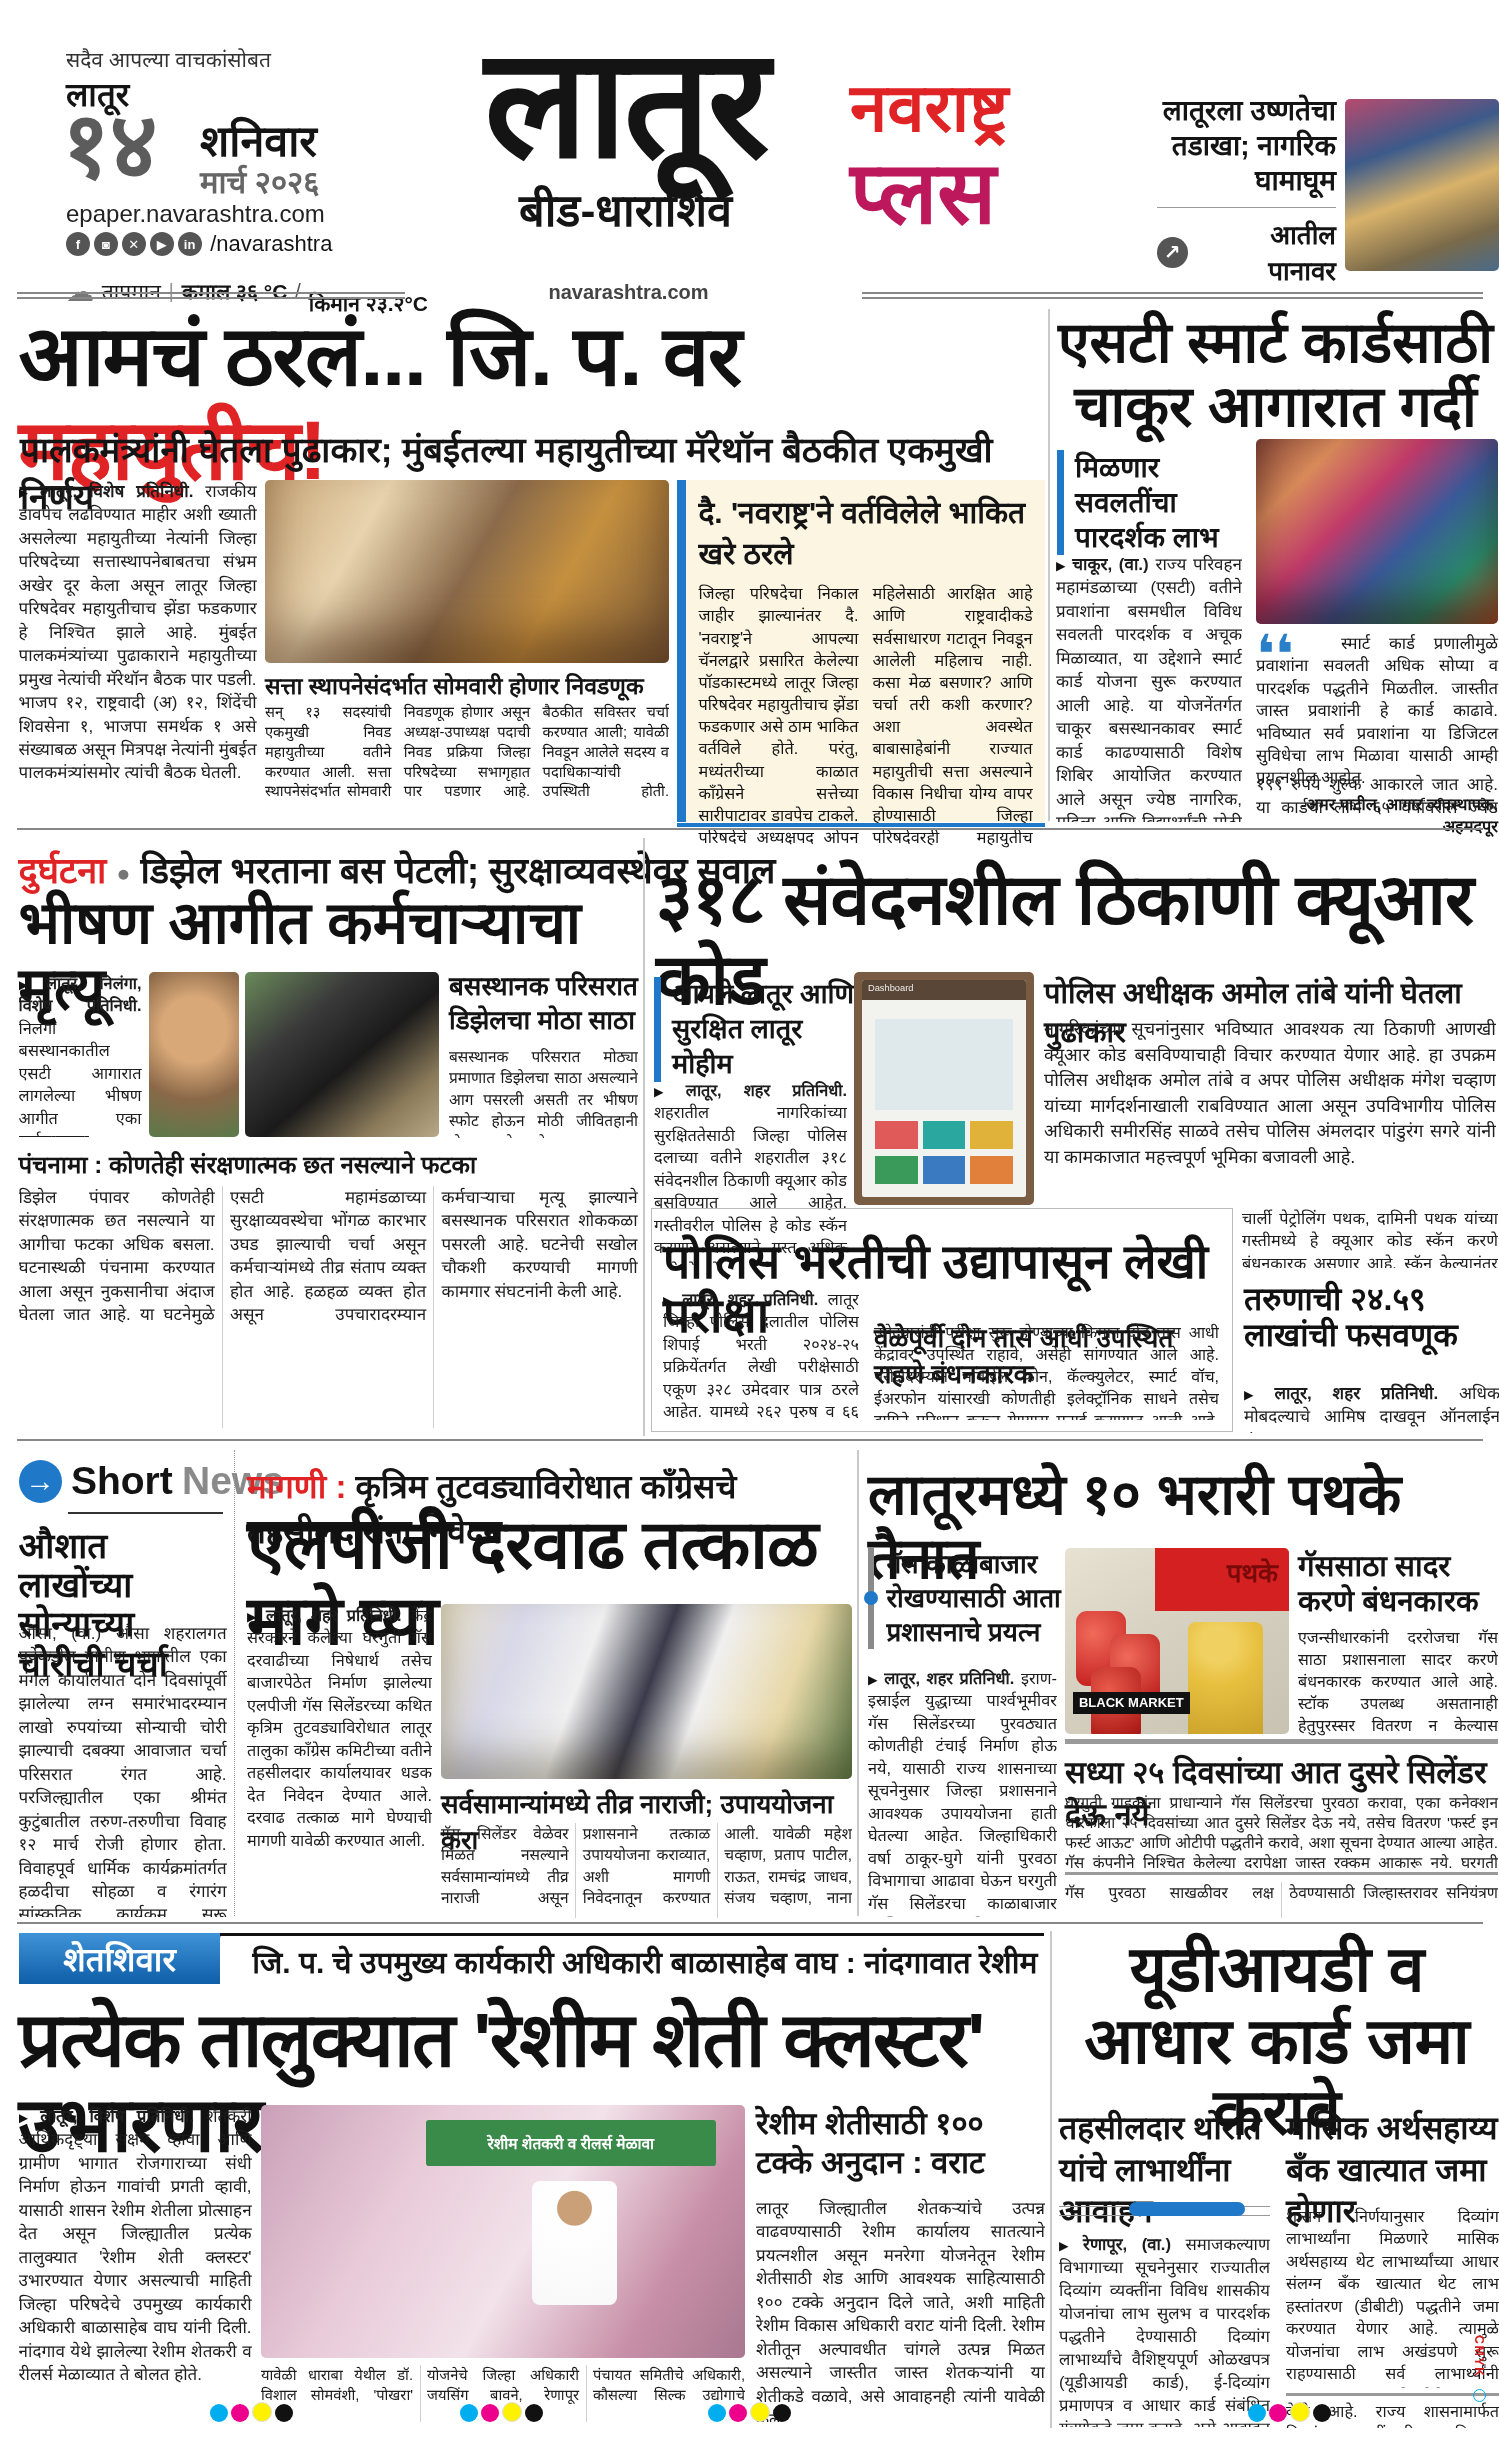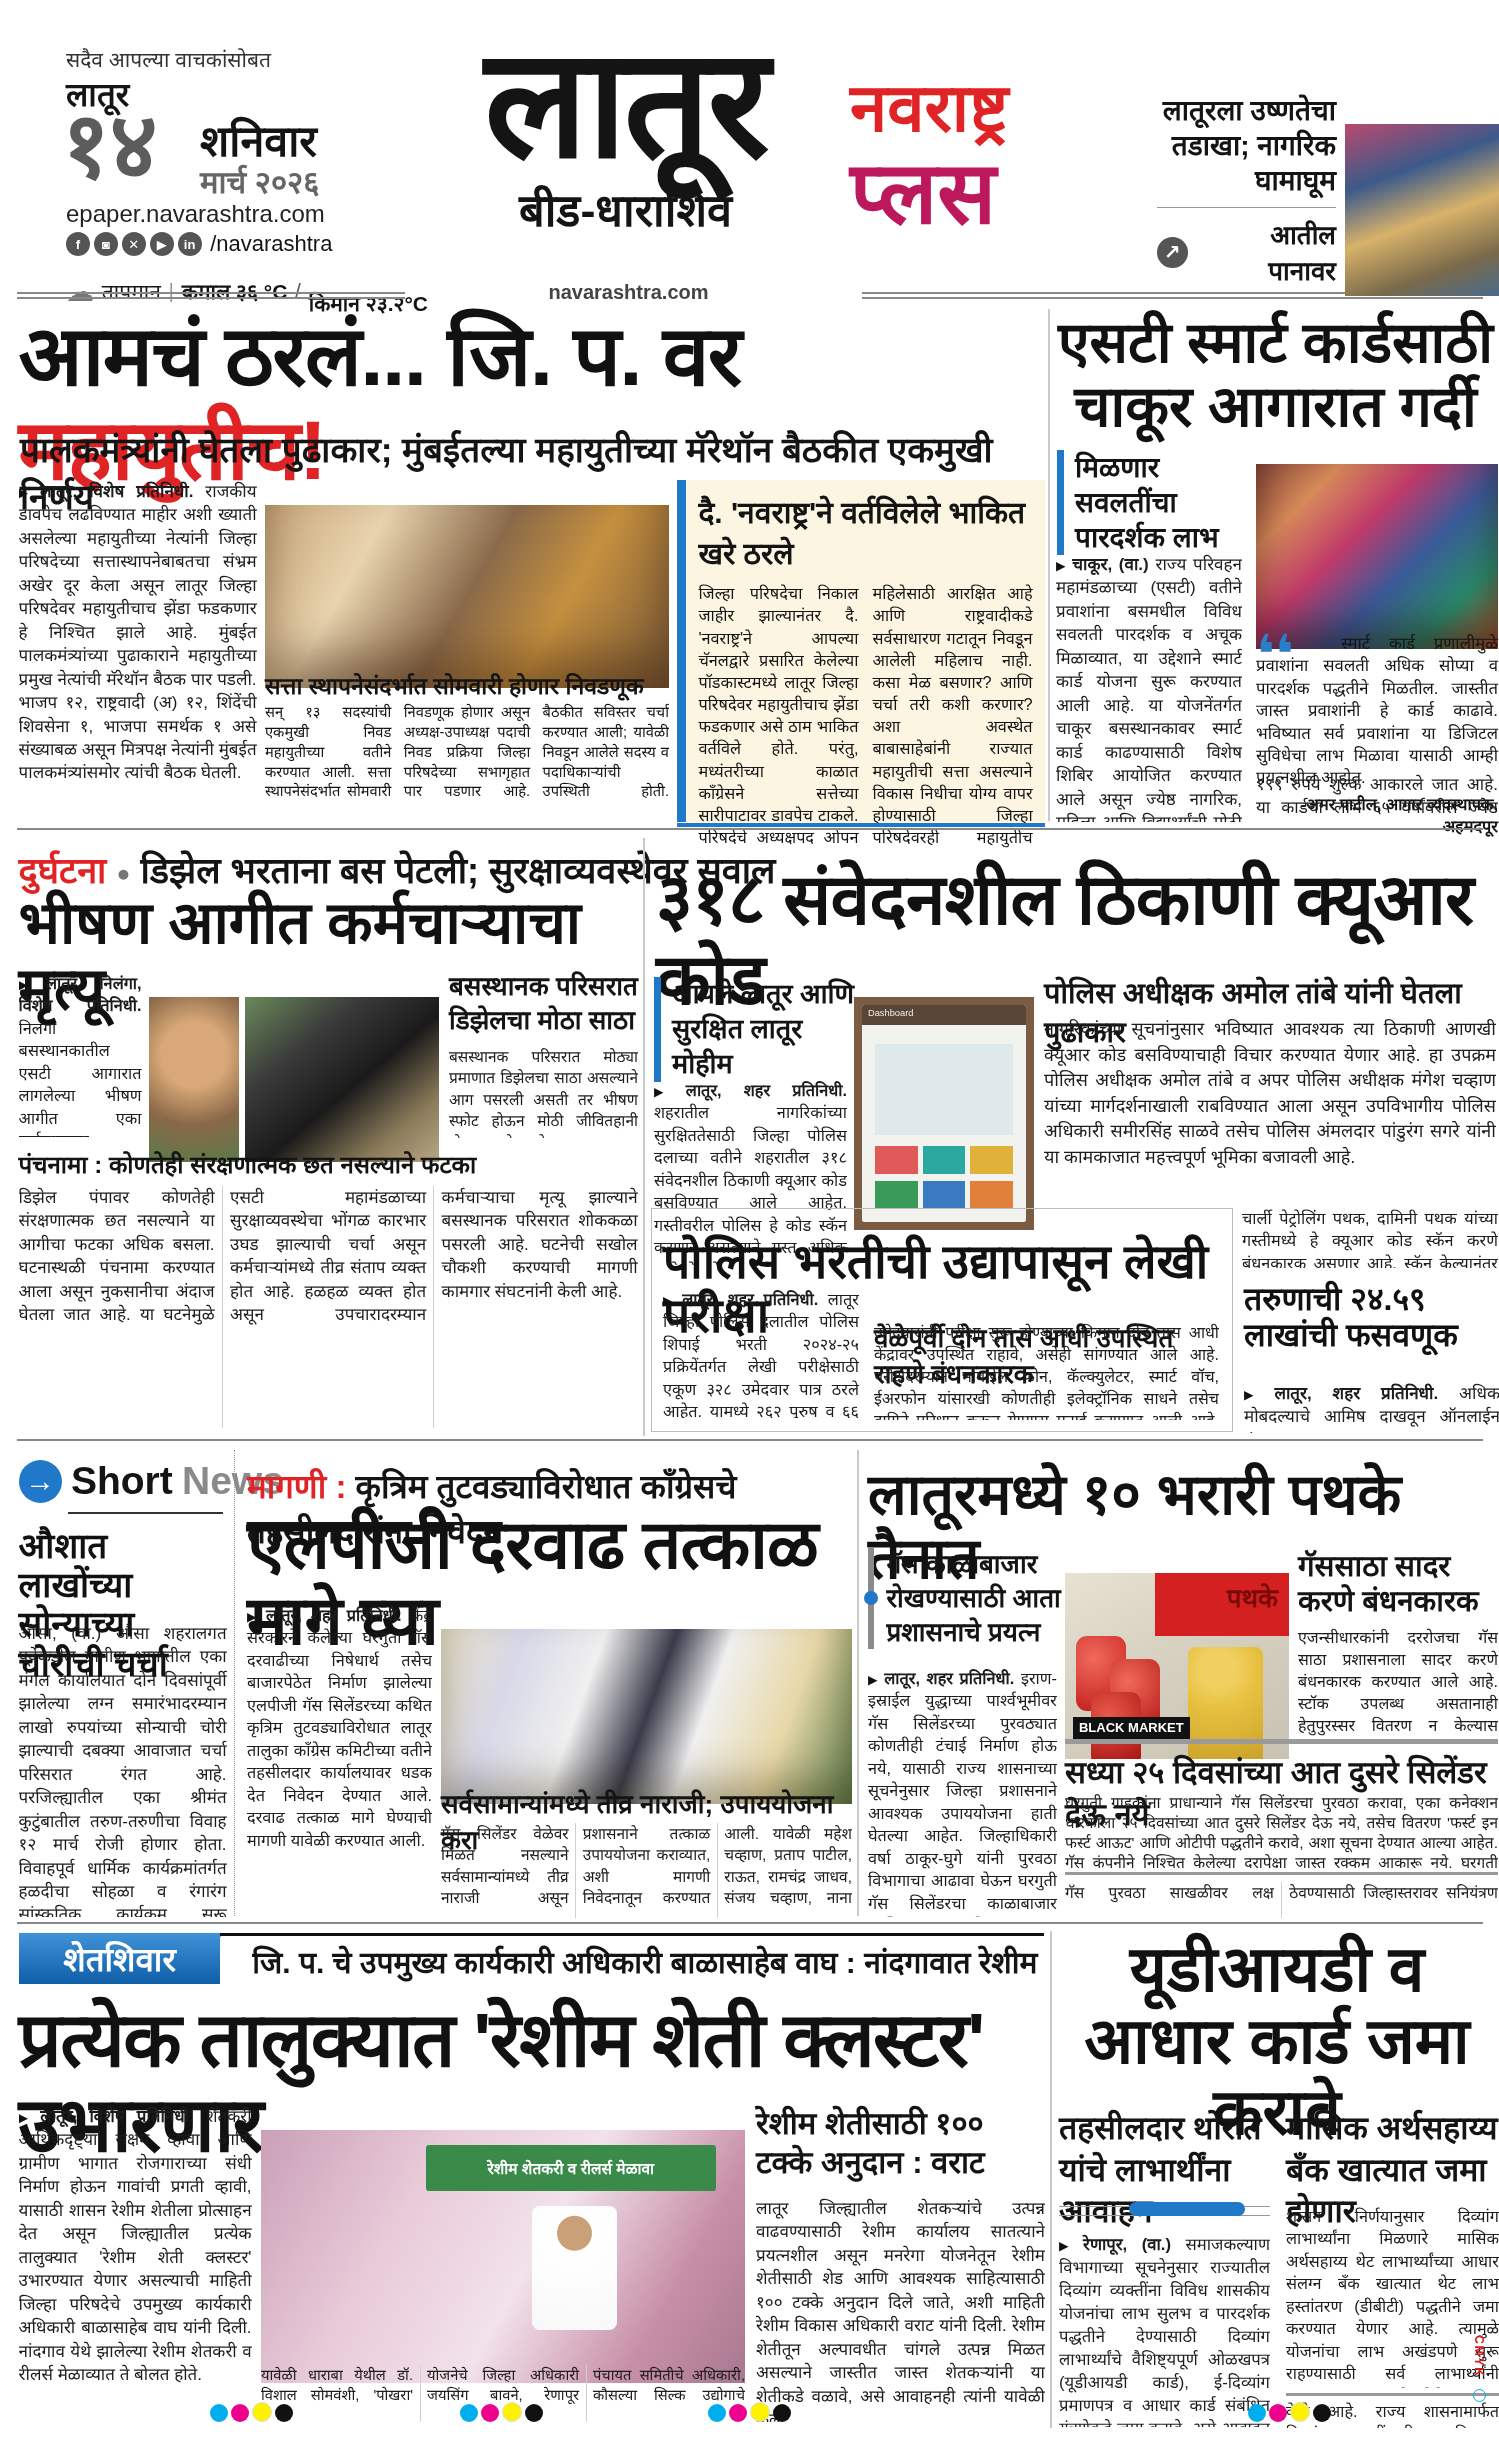--- a/index.html
+++ b/index.html
@@ -5,21 +5,21 @@
   html,body{margin:0;padding:0;background:#e8e8e8;font-family:"Liberation Sans","DejaVu Sans",sans-serif;}
   #paper{position:relative;width:1500px;height:2462px;background:#fff;color:#141414;overflow:hidden;}
   .a{position:absolute;}
   .just{text-align:justify;}
   .hl{font-weight:900;color:#111;line-height:1.12;}
   .red{color:#e02325;}
   .cyan{color:#be185d;}
   .body-t{font-size:17px;line-height:1.38;color:#1c1c1c;}
   .byline{font-weight:bold;}
   .tri{color:#111;font-size:12.4px;margin-right:4.7px;}
-  .photo{border-radius:0;margin-top:25px;}
+  .photo{border-radius:5px;}
   .bluebar{border-left:7.8px solid #1f78c8;padding-left:11px;}
   .rule-h{background:#9a9a9a;height:2.3px;}
   .rule-v{background:#c9c9c9;width:1.6px;}
   .dotled{border-left:1.6px dotted #9a9a9a;}
   .colrule{column-rule:0.8px solid #cfcfcf;}
   .soc{display:inline-flex;align-items:center;justify-content:center;width:24px;height:24px;border-radius:50%;background:#555;color:#fff;font-size:13px;font-weight:bold;margin-right:3.9px;}
   .cmyk-dot{display:inline-block;width:18px;height:18px;border-radius:50%;margin-right:3.1px;}
   .qg{font-weight:900;font-size:54px;line-height:.6;}
 </style>
 </head>

